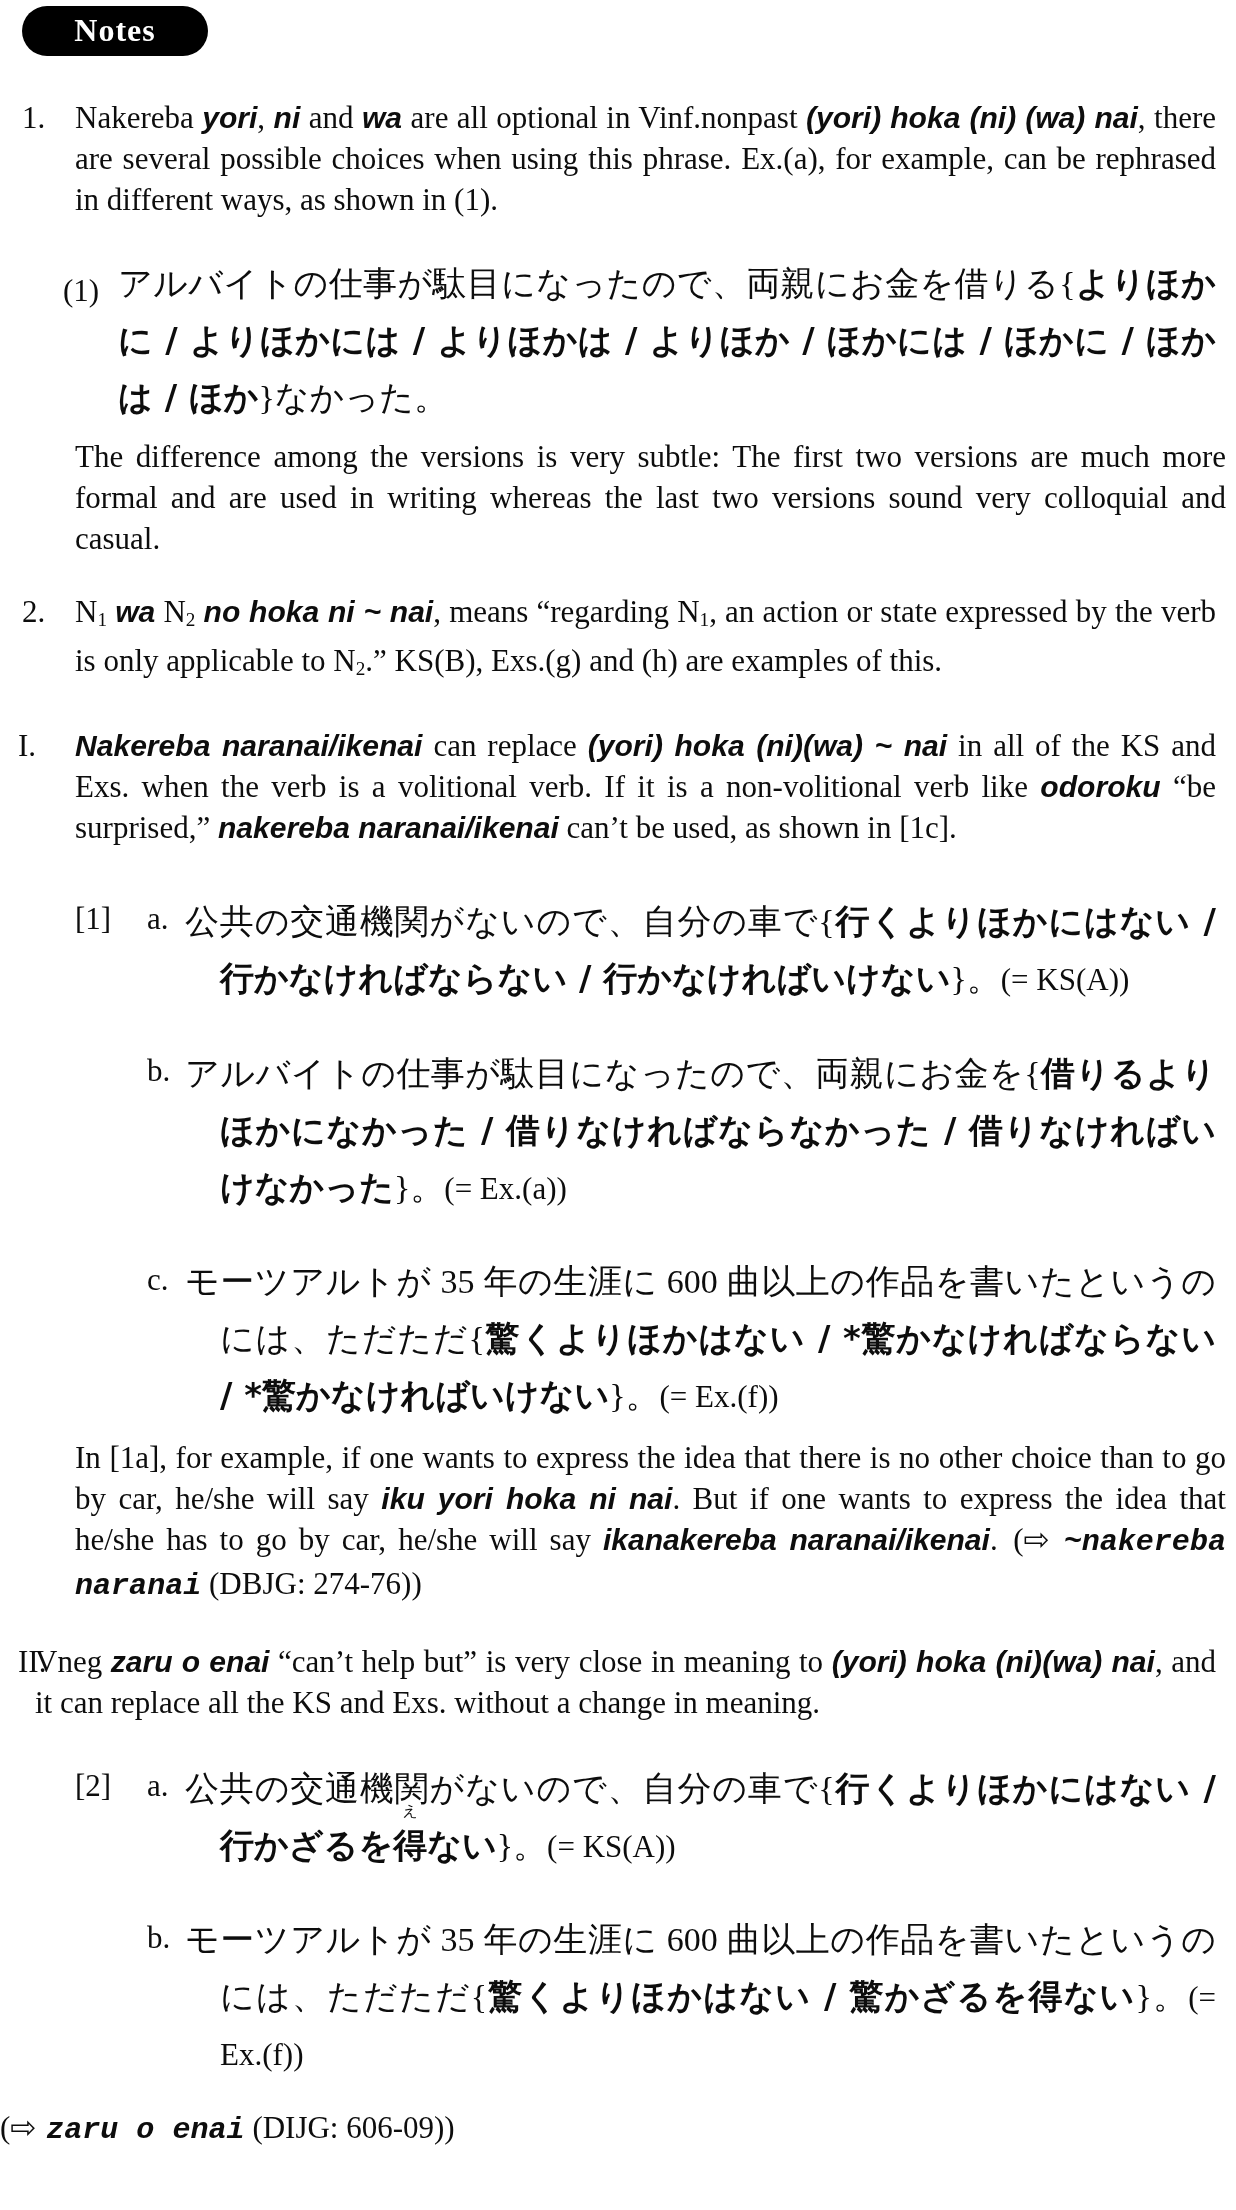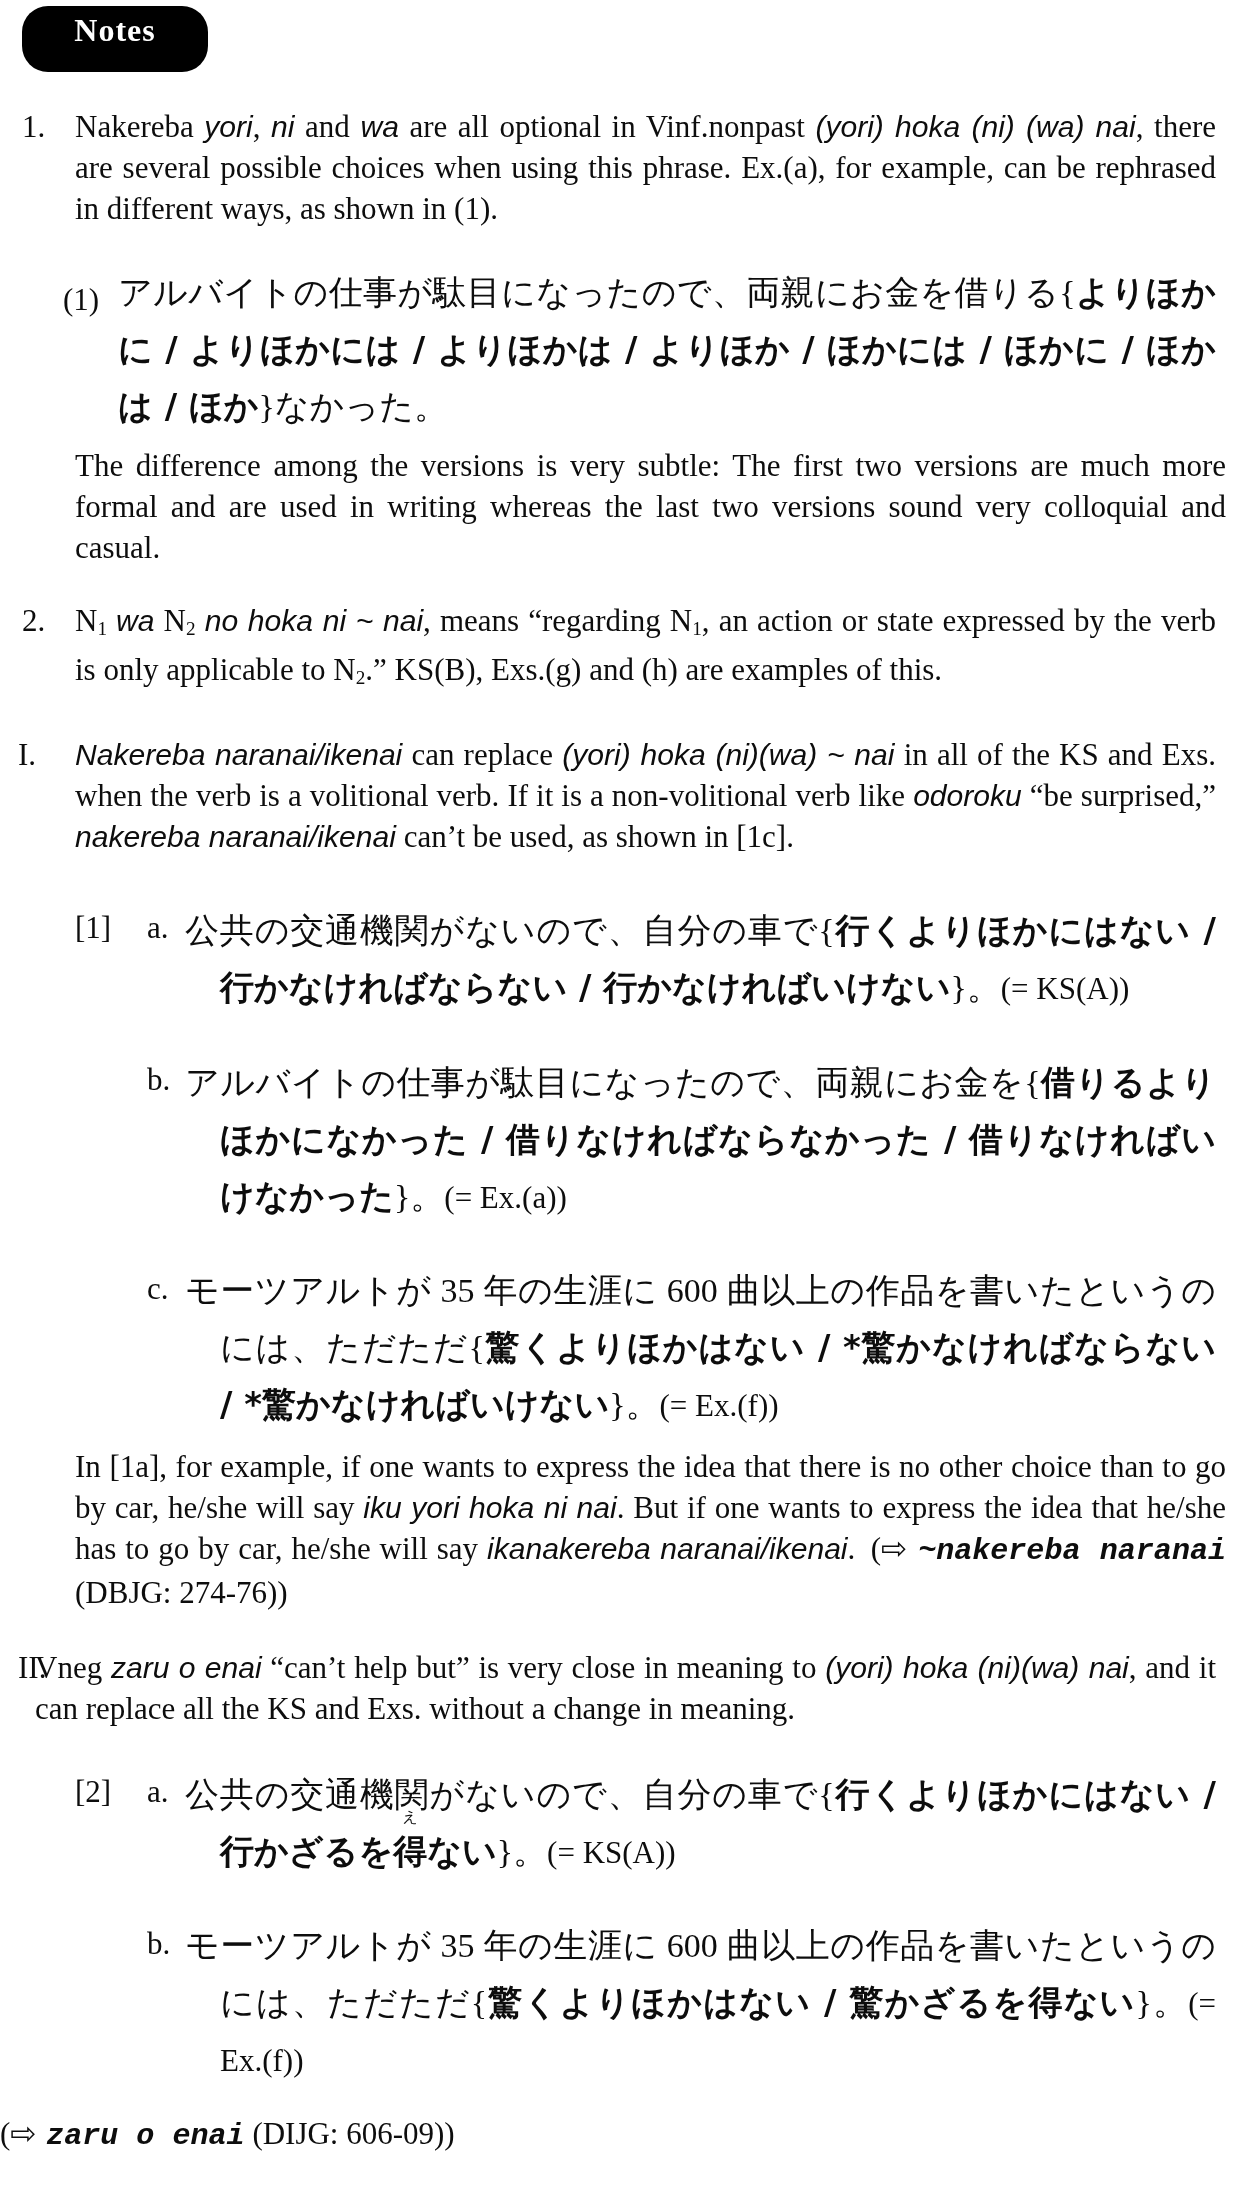--- a/index.html
+++ b/index.html
@@ -7,22 +7,22 @@
     position:relative;
     width:1236px; height:2210px;
     background:#ffffff;
     color:#0d0d0d;
     font-family:"Liberation Serif", serif;
     overflow:hidden;
   }
   
   .badge {
     display:inline-block;
-    margin:6px 0 5px 22px;
-    width:186px; height:66px;
+    margin:6px 0 12px 22px;
+    width:186px; height:50px;
     background:#000;
     border-radius:26px;
     color:#fff;
     font-weight:bold;
     font-size:32px;
     line-height:49px;
     text-align:center;
     letter-spacing:1px;
   }
   
@@ -54,21 +54,21 @@
   .ex1 { position:relative; padding-left:118px; margin-right:20px; }
   .ex1-label { position:absolute; left:63px; top:8px; font-size:31px; }
   
   .ref-block { position:relative; padding-left:145px; margin-right:20px; }
   .ref-marker { position:absolute; left:75px; top:8px; font-size:31px; }
   .sub-item { position:relative; padding-left:75px; }
   .sub-item + .sub-item { margin-top:20px; }
   .sub-label { position:absolute; left:2px; top:8px; font-size:31px; }
   .sub-body { text-indent:-35px;margin-top:37px; }
   
-  .s-it  { font-style:italic; font-family:"Liberation Sans", sans-serif; font-size:0.97em; }
+  .s-it  { font-style:italic; font-family:"Liberation Sans", sans-serif; font-size:0.97em;font-weight:bold; }
   .s-bi  { font-style:italic; font-weight:700; font-family:Liberation Mono, monospace; font-size:0.97em; }
   .s-sub { font-size:0.62em; vertical-align:-0.22em; }
   .s-jb  { font-weight:700; font-family:"DejaVu Sans", sans-serif; }
   .s-en  { font-family:"Liberation Serif", serif; font-size:31px; font-weight:400; font-style:normal; }
   .s-arrow { font-family:"DejaVu Sans", sans-serif; font-weight:400; }
   
   .ruby-wrap { position:relative; display:inline-block; text-indent:0; }
   .rt {
     position:absolute; top:-13px; left:50%;
     transform:translateX(-50%);

